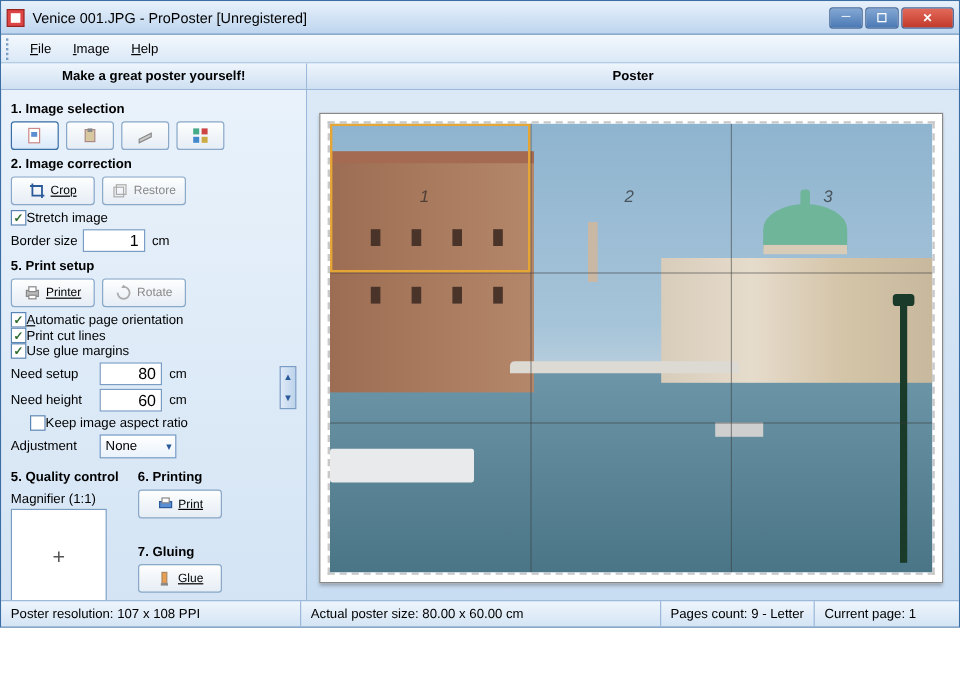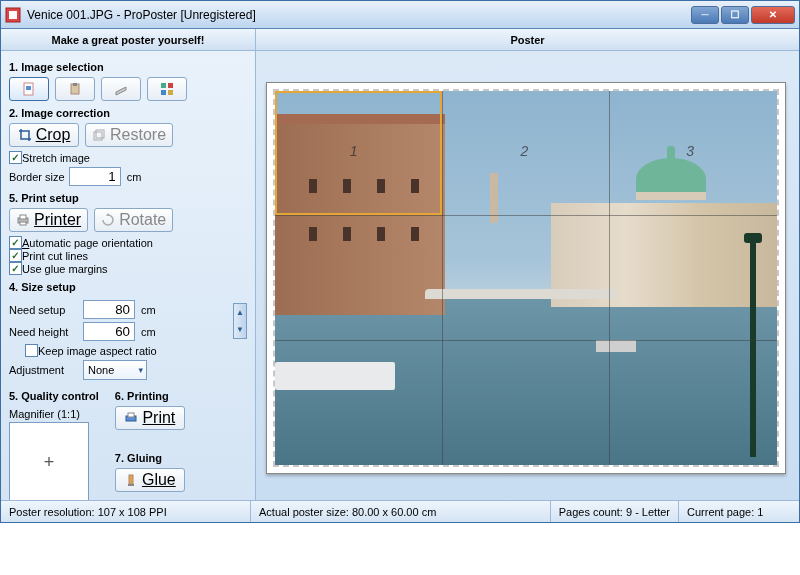--- a/index.html
+++ b/index.html
@@ -18,21 +18,21 @@
 .menu-grip { width: 6px; height: 18px; border-left:2px dotted #7a9dc6; margin-right:4px; }
 .menu-item { padding: 3px 8px; cursor: pointer; }
 .menu-item u { text-decoration: underline; }
 .toolstrip { height: 22px; background: linear-gradient(#f3f8fd,#d2e2f3); display: flex; border-bottom: 1px solid #9cb9d9; }
 .toolstrip-left { width: 255px; display: flex; align-items: center; justify-content: center; font-weight: bold; border-right: 1px solid #9cb9d9; background: linear-gradient(#eef5fc,#cfe0f2); }
 .toolstrip-right { flex:1; display:flex; align-items:center; justify-content:center; font-weight: bold; background: linear-gradient(#eef5fc,#cfe0f2); }
 .content { flex: 1; display: flex; overflow: hidden; }
 .sidebar { width: 255px; background: linear-gradient(#e9f2fb,#d4e4f4); padding: 4px 8px; border-right:1px solid #9cb9d9; overflow: hidden; }
 .section-title { font-weight: bold; margin: 6px 0 4px 0; color: #000; }
 .btnrow { display: flex; gap: 6px; margin-bottom: 4px; }
-.btn { height: 24px; border: 1px solid #8aa8c8; background: linear-gradient(#fdfefe,#e6edf5); border-radius: 3px; display: flex; align-items: center; justify-content: center; gap: 4px; cursor: pointer; padding: 0 6px; font-size:16px; }
+.btn { height: 24px; border: 1px solid #8aa8c8; background: linear-gradient(#fdfefe,#e6edf5); border-radius: 3px; display: flex; align-items: center; justify-content: center; gap: 4px; cursor: pointer; padding: 0 6px; font-size:10px; }
 .btn.wide { min-width: 70px; }
 .btn.disabled { color: #888; cursor: default; }
 .btn.iconbtn { width: 40px; padding:0; }
 .btn.active { border-color:#3a6ea5; background:linear-gradient(#fff,#d9e9fa); }
 .btn-icon { width:14px; height:14px; display:inline-block; }
 .row { display: flex; align-items: center; gap: 4px; margin: 3px 0; }
 .checkbox { display: flex; align-items: center; gap: 0; cursor: pointer; }
 .cb { width: 13px; height: 13px; border: 1px solid #5a85b5; background: #fff; display: flex; align-items: center; justify-content: center; font-size:10px; color:#2a6a2a; font-weight:bold; }
 .cb.checked::after { content: "✓"; }
 .label { white-space: nowrap; }
@@ -92,20 +92,26 @@
           <rect x="4" y="4" width="8" height="8" fill="#fff"></rect>
         </svg></span>
     <span class="title">Venice 001.JPG - ProPoster [Unregistered]</span>
     <div class="winbtns">
       <div class="winbtn minbtn">─</div>
       <div class="winbtn maxbtn">☐</div>
       <div class="winbtn closebtn">✕</div>
     </div>
   </div>
 
+  <div class="menubar">
+    <span class="menu-grip"></span>
+    <span class="menu-item"><u>F</u><span>ile</span></span>
+    <span class="menu-item"><u>I</u>mage</span>
+    <span class="menu-item"><u>H</u>elp</span>
+  </div>
 
   <div class="toolstrip">
     <div class="toolstrip-left">Make a great poster yourself!</div>
     <div class="toolstrip-right">Poster</div>
   </div>
 
   <div class="content">
     <div class="sidebar">
 
       <div class="section-title">1. Image selection</div>
@@ -187,21 +193,20 @@
         </div>
       <div class="checkbox">
           <span class="cb checked"></span>
           <span class="label">Print cut lines</span>
         </div>
       <div class="checkbox">
           <span class="cb checked"></span>
           <span class="label">Use glue margins</span>
         </div>
 
-      <div class="section-title">4. Size setup</div>
       <div style="display:flex; gap:6px; align-items:center;">
         <div style="flex:1;">
           <div class="row">
             <span class="label" style="width:70px;">Need setup</span>
             <input class="input" value="80" style="">
             <span class="unit">cm</span>
           </div>
           <div class="row">
             <span class="label" style="width:70px;">Need height</span>
             <input class="input" value="60" style="">

